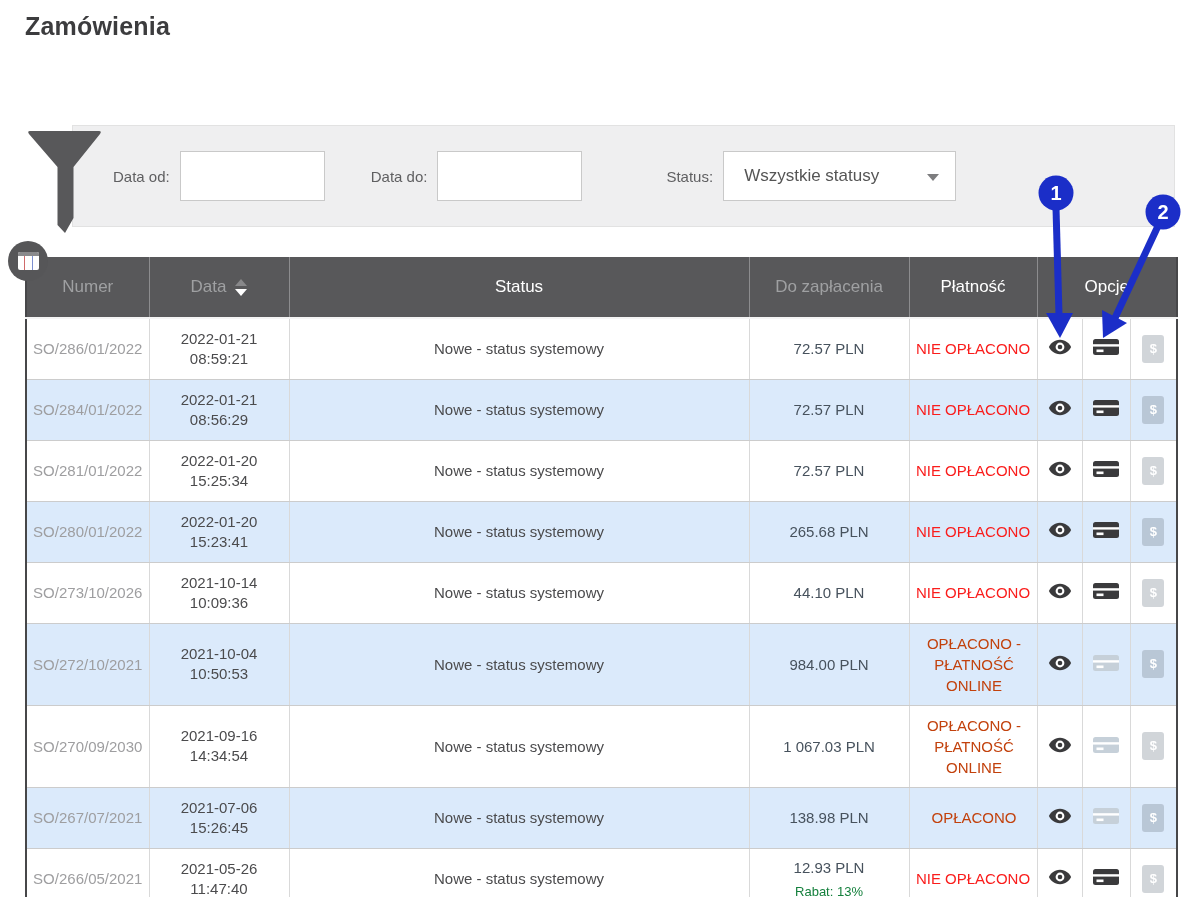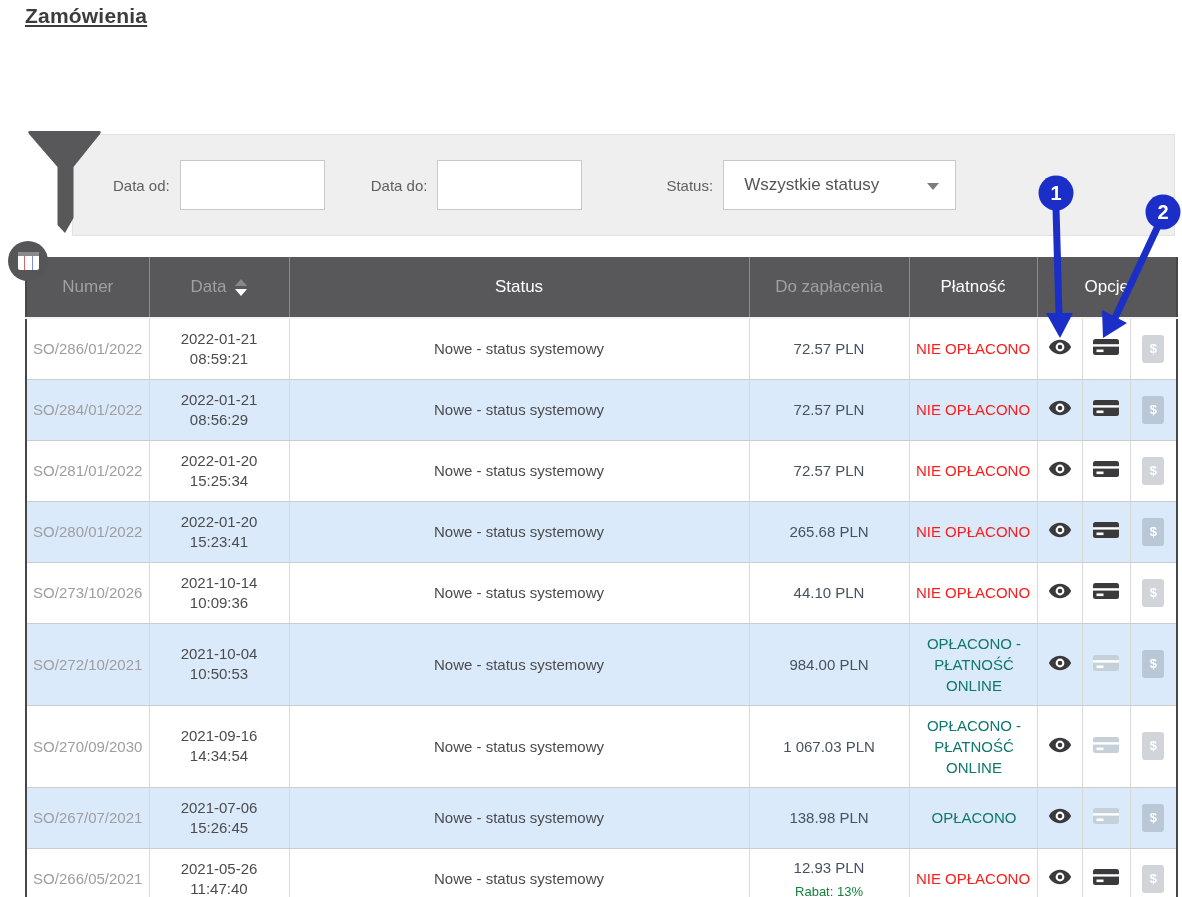--- a/index.html
+++ b/index.html
@@ -1,29 +1,29 @@
 <!DOCTYPE html>
 <html><head>
 <meta charset="utf-8">
 <style>
   * { margin:0; padding:0; box-sizing:border-box; }
   html,body { background:#fff; }
   body { font-family:"Liberation Sans","DejaVu Sans",sans-serif; }
   #screen { position:relative; width:1182px; height:897px; overflow:hidden; background:#fff; }
 
   
-  .page-title { position:absolute; left:25px; top:4px; font-size:21px; font-weight:bold; color:#3c3c3e; letter-spacing:0.2px;text-decoration:underline; }
+  .page-title { position:absolute; left:25px; top:12px; font-size:25px; font-weight:bold; color:#3c3c3e; letter-spacing:0.2px; }
 
   
   .search-box { position:absolute; left:936px; top:79px; width:239px; height:50px; border:1px solid #cbcbcb; background:#fff; display:flex; align-items:center; }
   .search-box input { flex:1; border:none; outline:none; font-size:18px; color:#555; padding:0 0 0 18px; font-family:inherit; background:transparent; }
   .search-box input::placeholder { color:#9a9a9a; }
 
   
-  .filter-bar { position:absolute; left:72px; top:134px; width:1103px; height:102px; background:#efeff0; border:1px solid #e2e2e2; display:flex; align-items:center; }
+  .filter-bar { position:absolute; left:72px; top:125px; width:1103px; height:102px; background:#efeff0; border:1px solid #e2e2e2; display:flex; align-items:center; }
   .filter-label { font-size:15px; color:#5f5f61; white-space:nowrap; }
   .filter-input { width:145px; height:50px; border:1px solid #c9c9c9; background:#fff; font-size:16px; color:#444; padding:0 10px; outline:none; font-family:inherit; }
   .lbl-from { margin-left:40px; }
   .lbl-to   { margin-left:46px; }
   .lbl-status { margin-left:84px; }
   .filter-label + .filter-input, .status-select { margin-left:10px; }
   .status-select { width:233px; height:50px; border:1px solid #c9c9c9; background:#fff; display:flex; align-items:center; cursor:pointer; position:relative; }
   .status-select .value { font-size:17px; color:#555; padding-left:20px; }
   .caret-down { position:absolute; right:16px; top:22px; width:0; height:0; border-left:6px solid transparent; border-right:6px solid transparent; border-top:7px solid #7d7d7f; }
 
@@ -52,21 +52,21 @@
   tbody td { border-right:1px solid #d9d9d9; border-bottom:1px solid #cccccc; text-align:center; vertical-align:middle;
              font-size:15px; color:#4b4b4d; padding:9px 6px; height:61px; }
   tbody td:last-child { border-right:none; }
   tbody tr.alt td { background:#dbeafb; }
   td.c-numer { color:#9e9ea0; }
   td.c-data .d1, td.c-data .d2 { line-height:20px; }
   td.c-amount { color:#47525d; }
   td.c-amount .rabat { font-size:13px; color:#15803d; margin-top:8px; }
   td.c-pay { line-height:21px; }
   td.c-pay.unpaid { color:#fa1d1c; }
-  td.c-pay.paid { color:#0f766e;padding-left:8px; }
+  td.c-pay.paid { color:#c2410c;padding-left:8px; }
 
   .opt-btn { background:none; border:none; padding:0; cursor:pointer; display:inline-block; line-height:0; }
   .opt-btn.disabled { cursor:default; }
   .dollar-badge { display:inline-block; width:22px; height:28px; border-radius:3px; background:rgba(122,134,147,0.35);
                   color:#fff; font-size:13px; font-weight:bold; line-height:28px; text-align:center; }
 
   
   .overlay { position:absolute; left:0; top:0; width:1182px; height:897px; pointer-events:none; z-index:50; }
 </style>
 </head>

